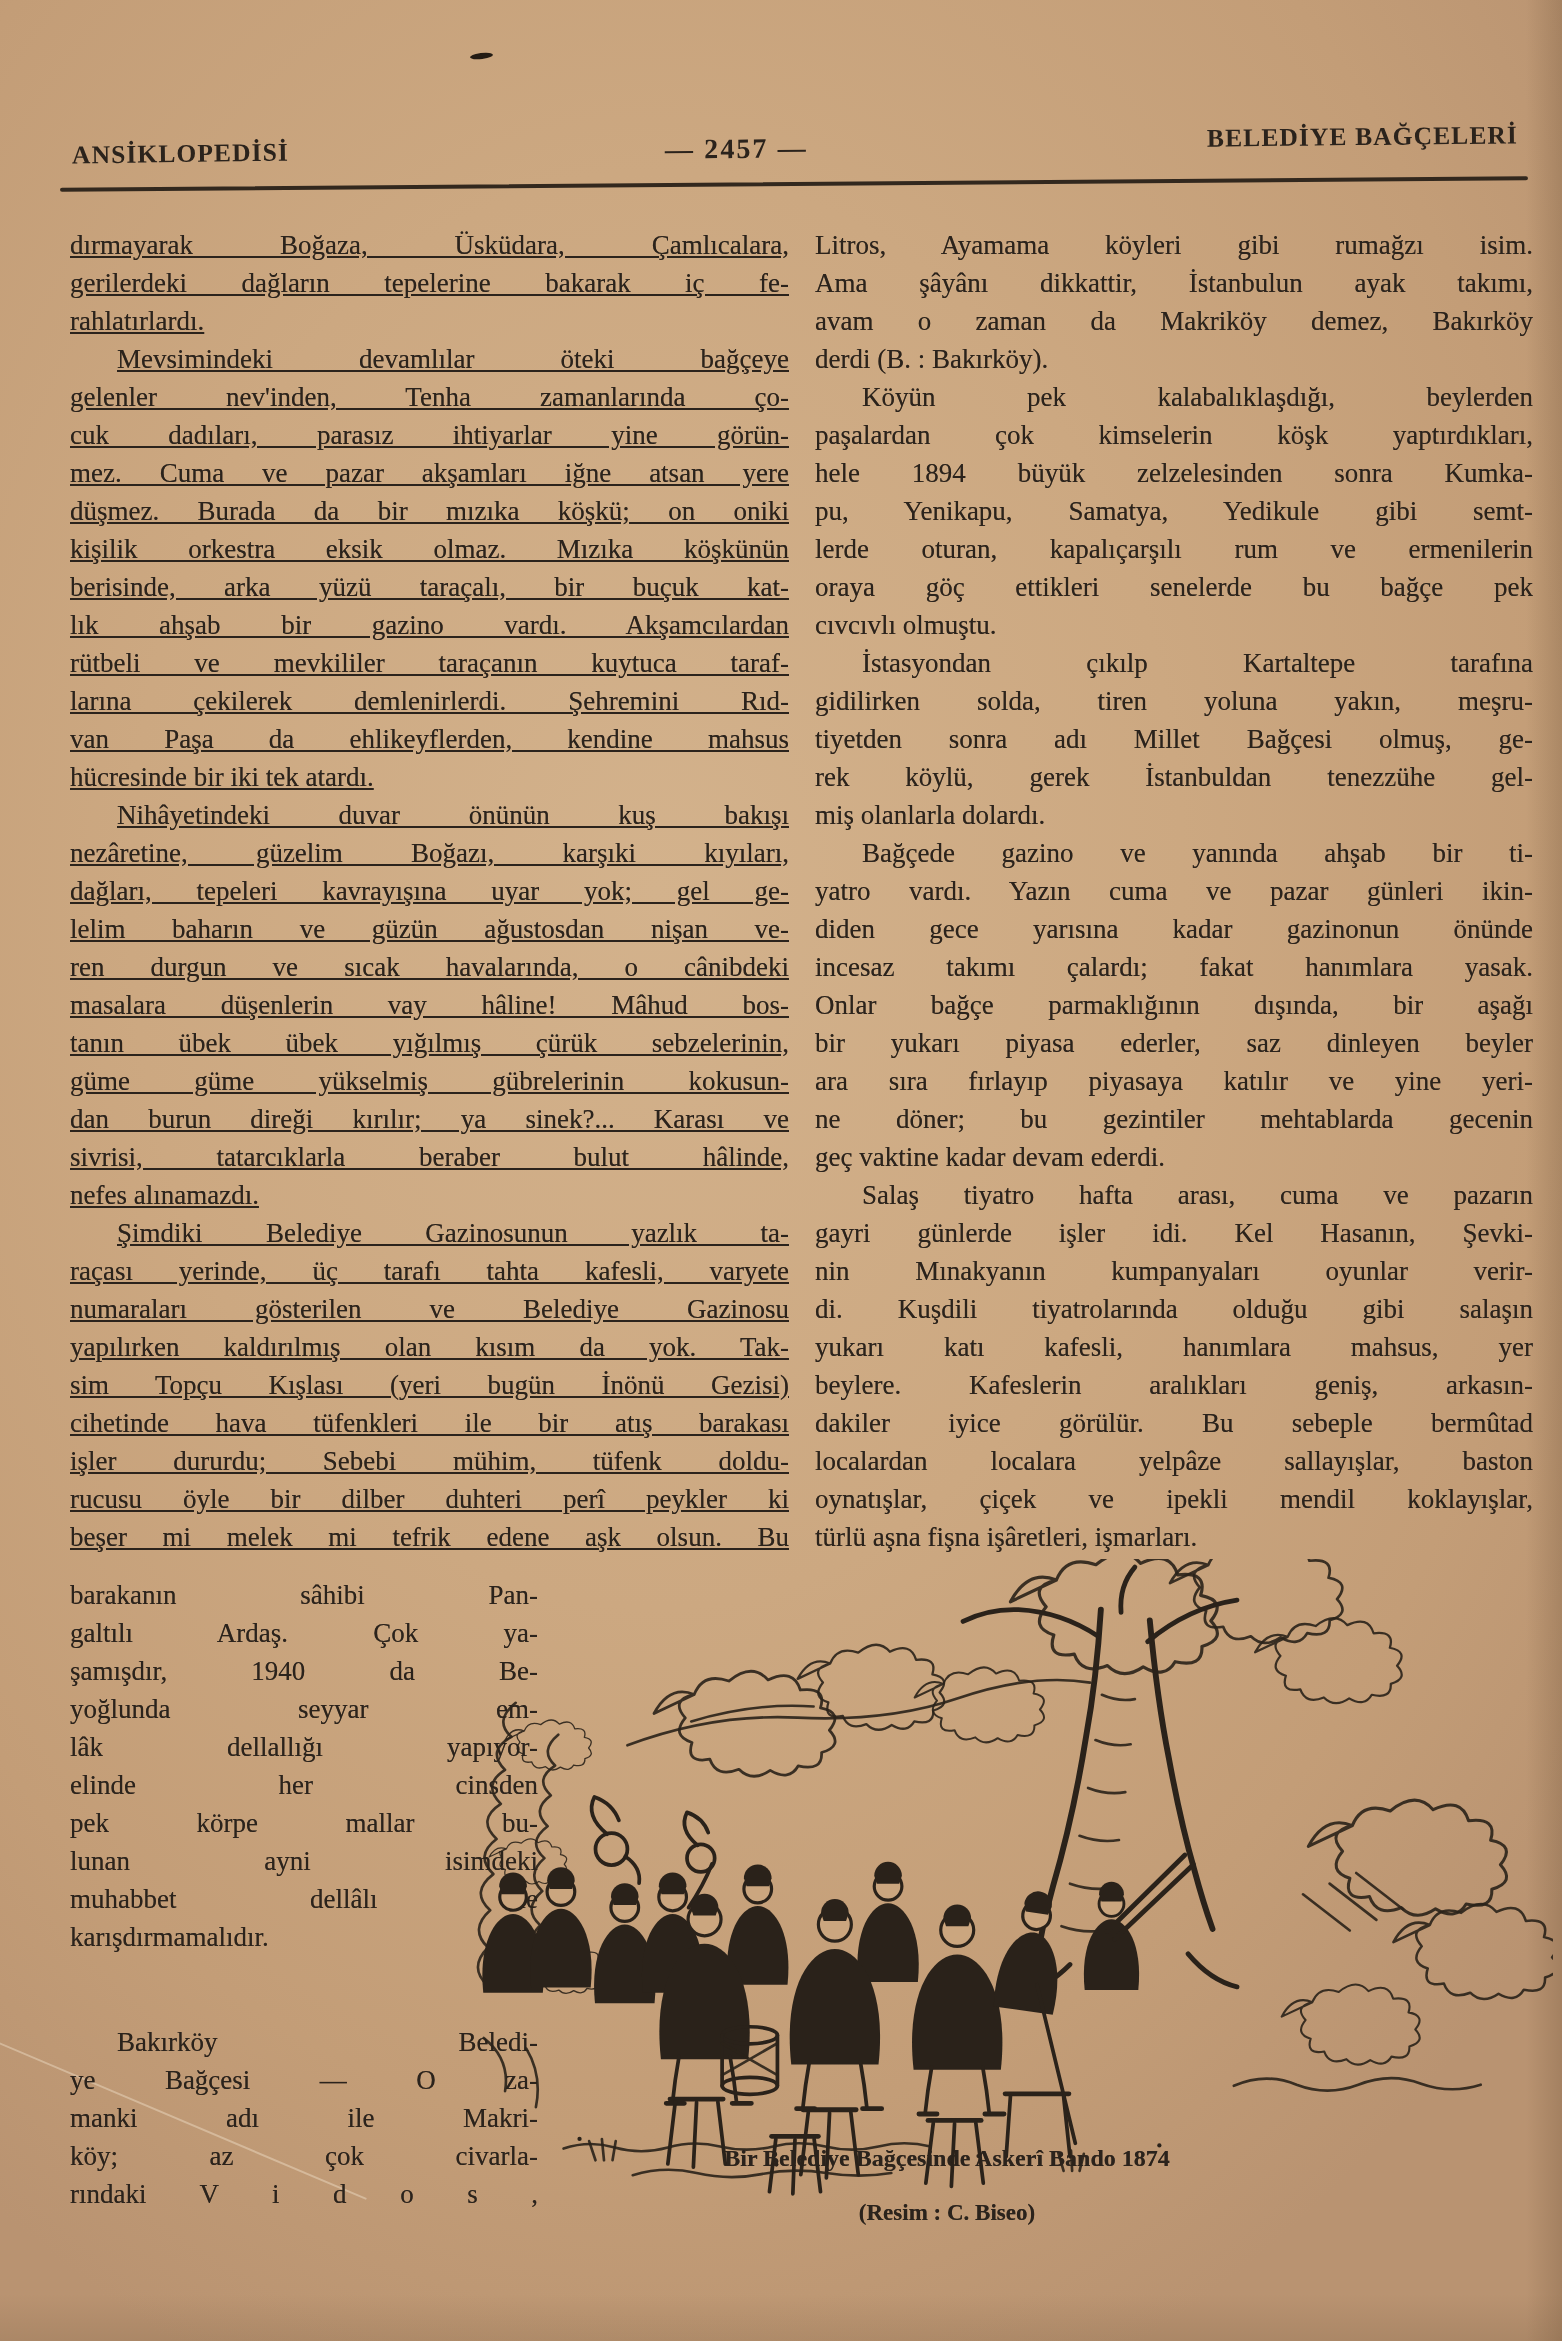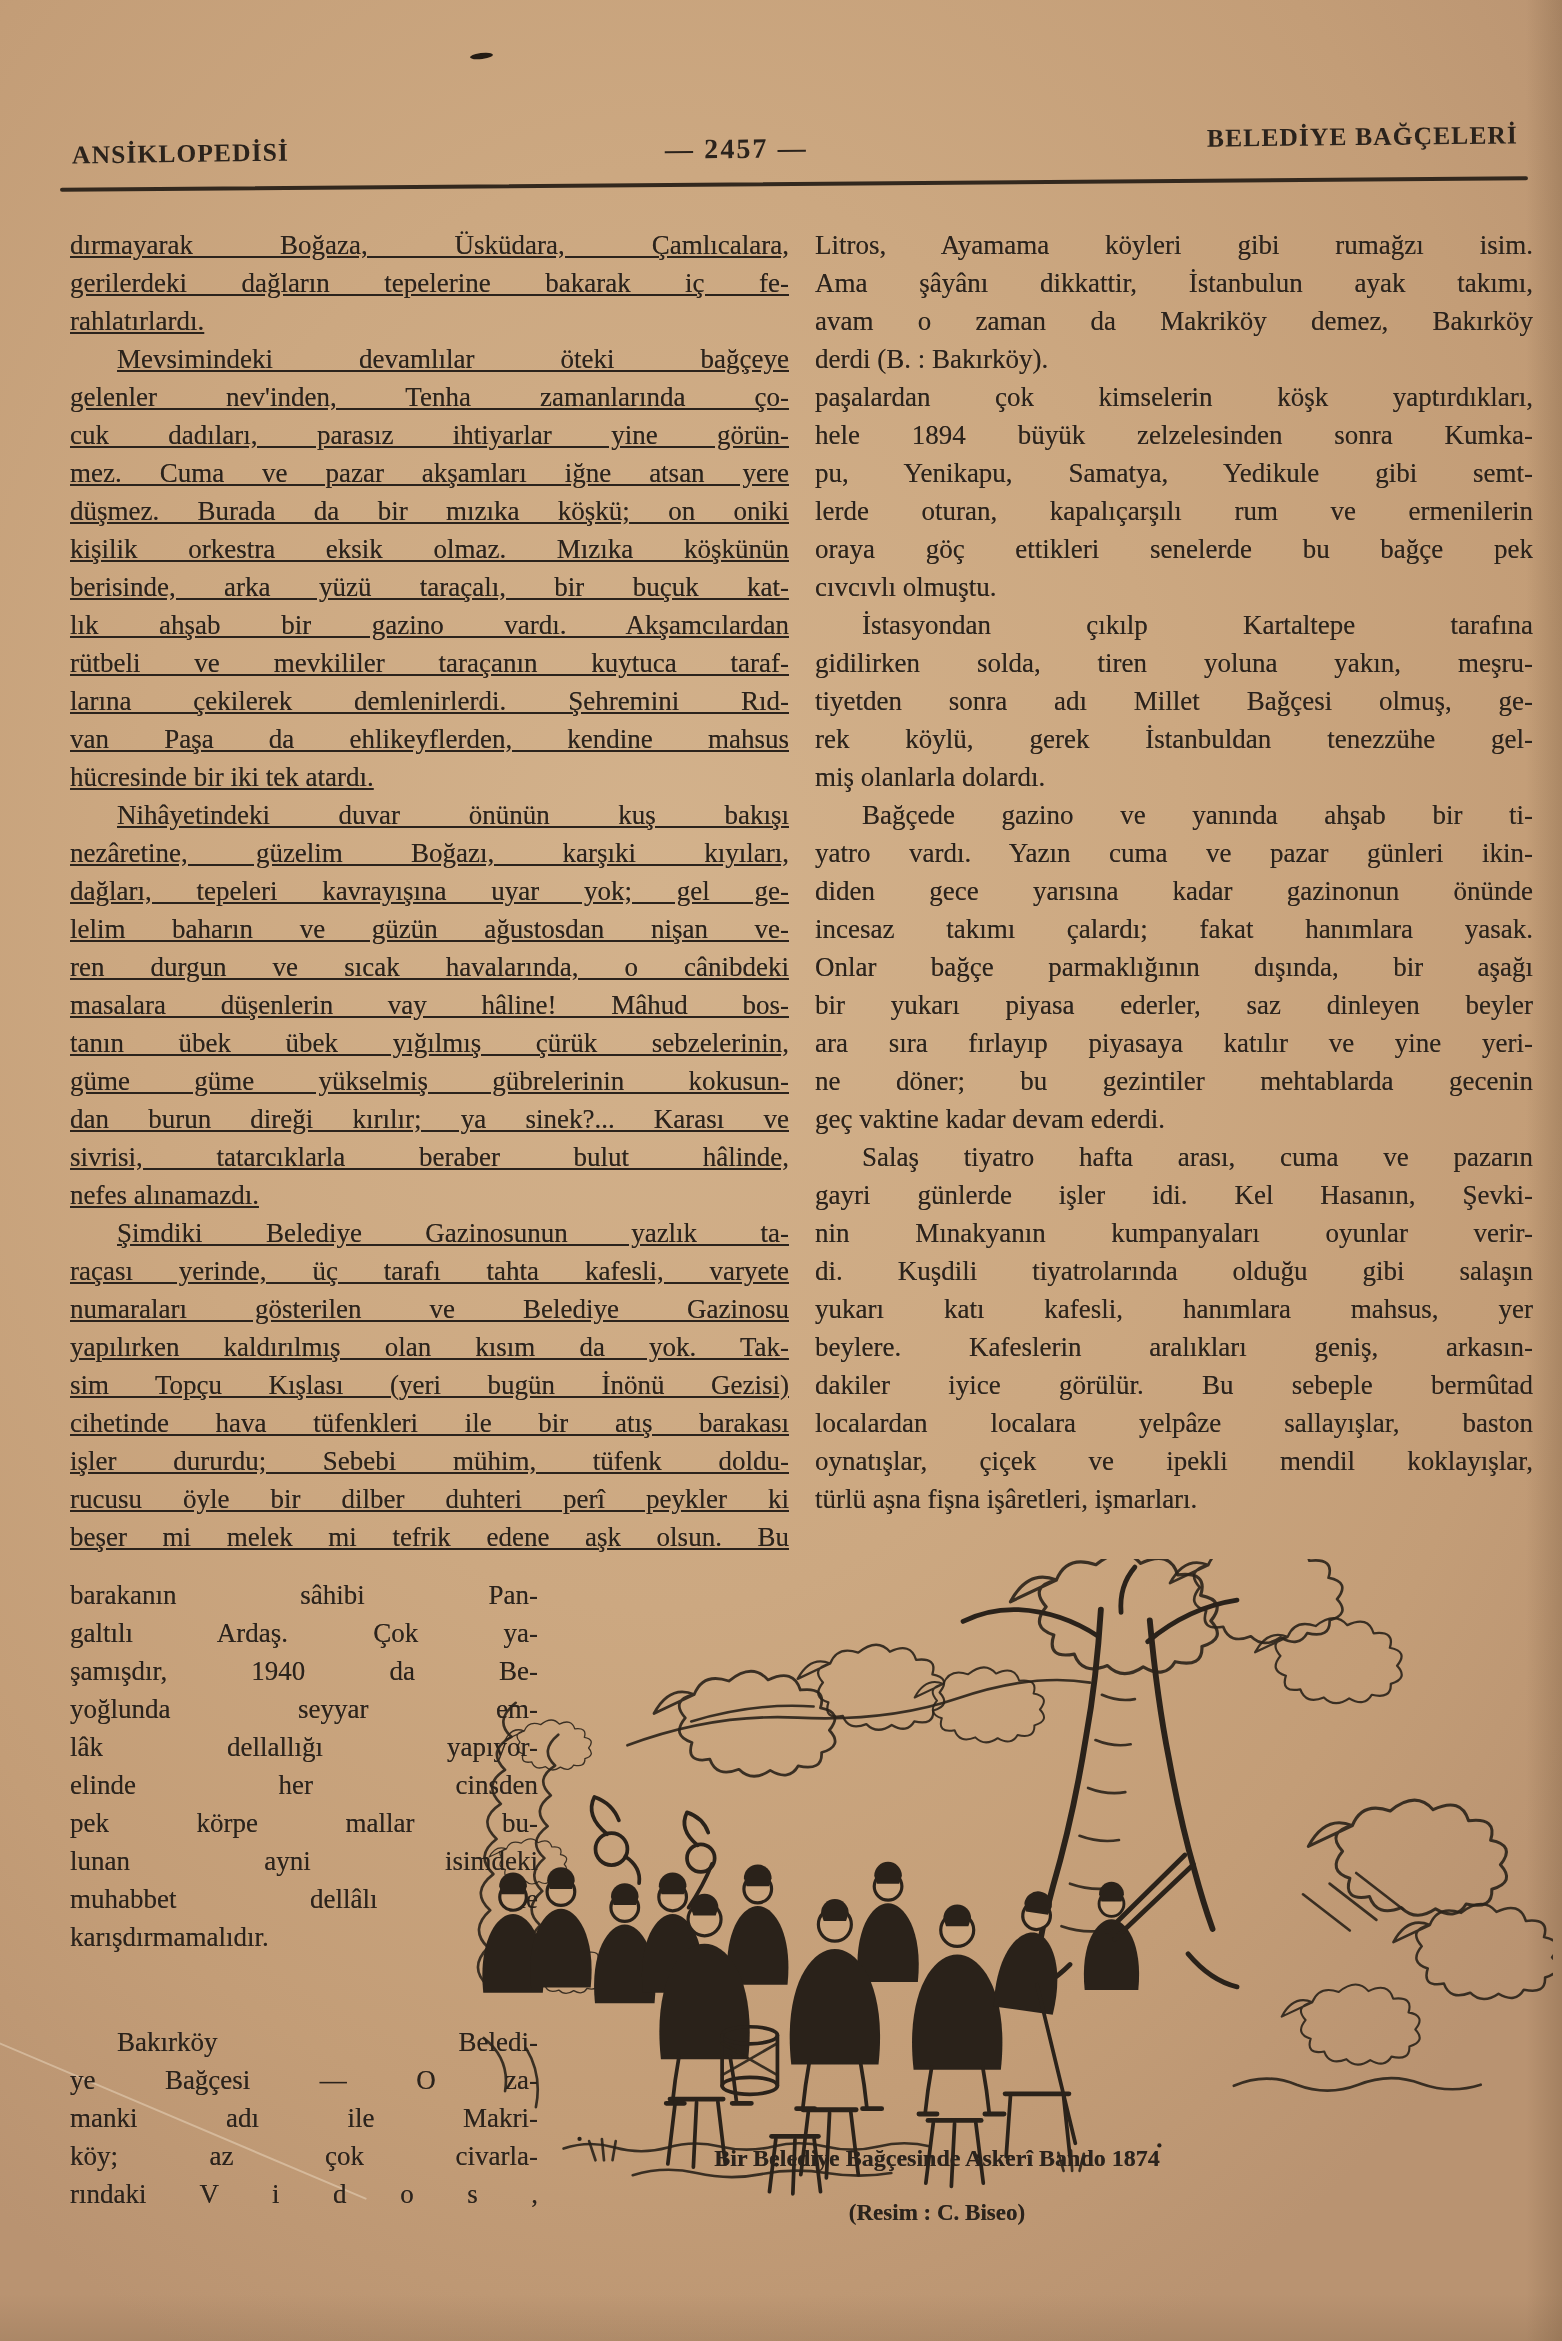--- a/index.html
+++ b/index.html
@@ -40,21 +40,21 @@
   .b{font-weight:normal;}
 
   .illus{position:absolute;left:404px;top:1559px;width:1149px;height:644px;}
   .ln{fill:none;stroke:#2a221a;stroke-width:7;stroke-linecap:round;stroke-linejoin:round;}
   .ln5{fill:none;stroke:#2a221a;stroke-width:5;stroke-linecap:round;stroke-linejoin:round;opacity:.9;}
   .ln9{fill:none;stroke:#2a221a;stroke-width:9;stroke-linecap:round;stroke-linejoin:round;}
   .ln11{fill:none;stroke:#2a221a;stroke-width:11;stroke-linecap:round;stroke-linejoin:round;}
   .fl{fill:#2a221a;stroke:none;}
   .hd{fill:#cba67f;stroke:#2a221a;stroke-width:6;}
 
-  .cap{position:absolute;left:458px;width:958px;text-align:center;font-weight:bold;white-space:nowrap;
+  .cap{position:absolute;left:468px;width:958px;text-align:center;font-weight:bold;white-space:nowrap;
     text-shadow:0 0 0.5px rgba(43,35,28,.6);}
   .cap1{top:2145px;font-size:24px;}
   .cap2{top:2188px;font-size:23px;margin-top:12px;}
 </style>
 </head>
 <body>
 
 <div class="page">
 
   <div class="edge-shade"></div>
@@ -102,20 +102,21 @@
       <div class="tl">cihetinde hava tüfenkleri ile bir atış barakası</div>
       <div class="tl">işler dururdu; Sebebi mühim, tüfenk doldu-</div>
       <div class="tl">rucusu öyle bir dilber duhteri perî peykler ki</div>
       <div class="tl">beşer mi melek mi tefrik edene aşk olsun. Bu</div>
     </div>
   <div class="col col-right">
       <div class="tl">Litros, Ayamama köyleri gibi rumağzı isim.</div>
       <div class="tl">Ama şâyânı dikkattir, İstanbulun ayak takımı,</div>
       <div class="tl">avam o zaman da Makriköy demez, Bakırköy</div>
       <div class="tl end">derdi (B. : Bakırköy).</div>
+      <div class="tl ind">Köyün pek kalabalıklaşdığı, beylerden</div>
       <div class="tl">paşalardan çok kimselerin köşk yaptırdıkları,</div>
       <div class="tl">hele 1894 büyük zelzelesinden sonra Kumka-</div>
       <div class="tl">pu, Yenikapu, Samatya, Yedikule gibi semt-</div>
       <div class="tl">lerde oturan, kapalıçarşılı rum ve ermenilerin</div>
       <div class="tl">oraya göç ettikleri senelerde bu bağçe pek</div>
       <div class="tl end">cıvcıvlı olmuştu.</div>
       <div class="tl ind">İstasyondan çıkılp Kartaltepe tarafına</div>
       <div class="tl">gidilirken solda, tiren yoluna yakın, meşru-</div>
       <div class="tl">tiyetden sonra adı Millet Bağçesi olmuş, ge-</div>
       <div class="tl">rek köylü, gerek İstanbuldan tenezzühe gel-</div>

